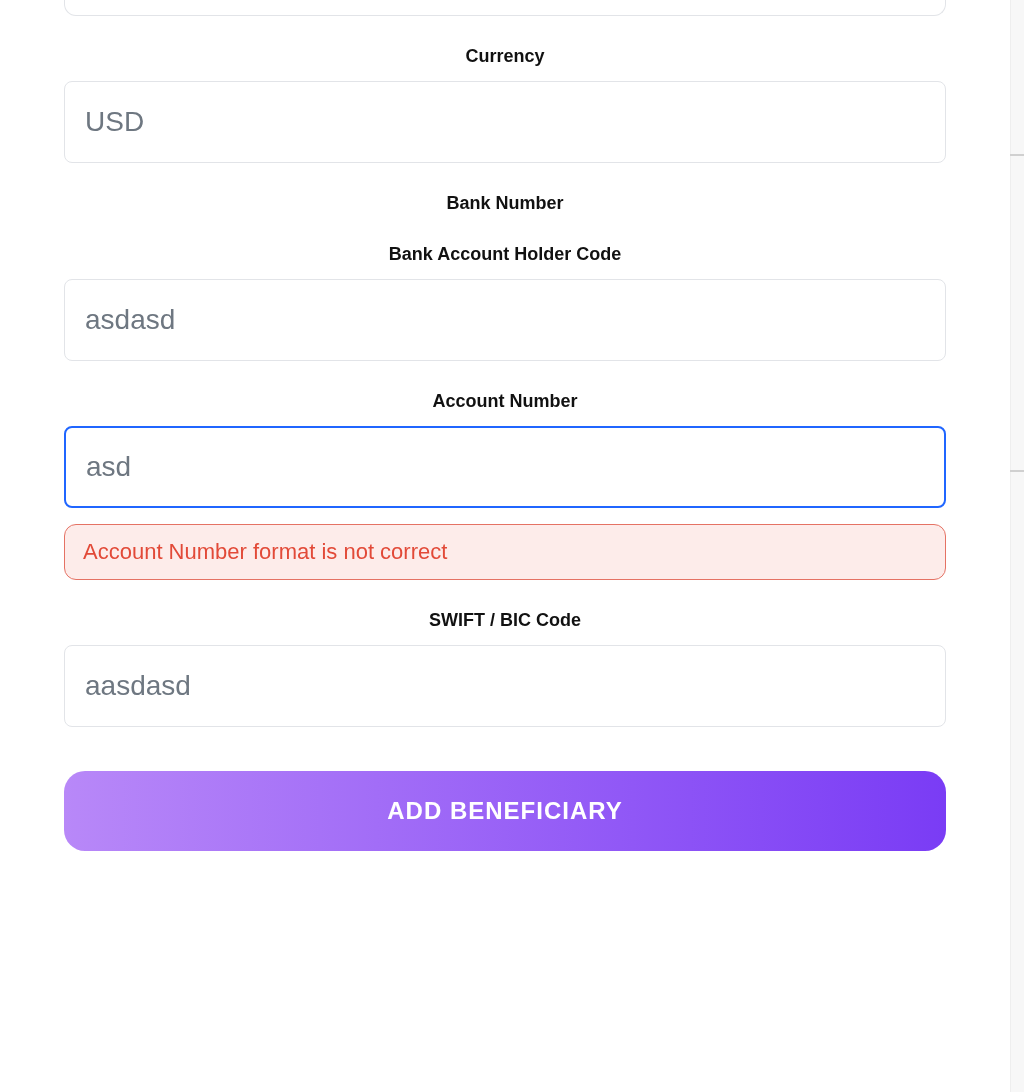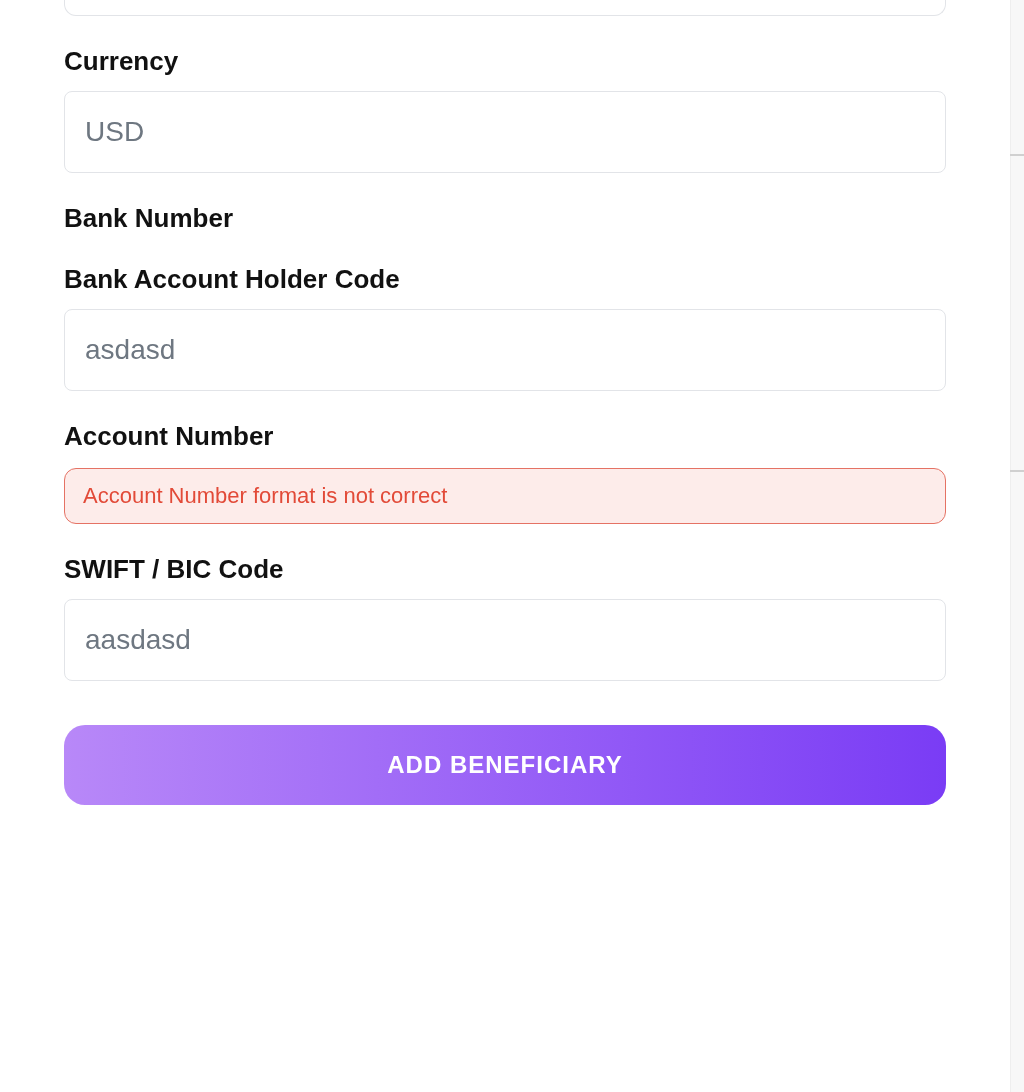--- a/index.html
+++ b/index.html
@@ -50,25 +50,26 @@
       border: 1px solid #e2e4e8;
       border-top: none;
       border-radius: 0 0 12px 12px;
       background: #fff;
       margin-bottom: 30px;
     }
     .field-group {
       margin-bottom: 30px;
     }
     .field-label {
-      font-size: 26px;
+      font-size: 18px;
       font-weight: 700;
       color: #111;
       margin-bottom: 14px;
       display: block;
+      text-align: center;
     }
     .text-input {
       width: 100%;
       height: 82px;
       border: 1px solid #e2e4e8;
       border-radius: 8px;
       background: #fff;
       font-size: 28px;
       color: #6e7781;
       padding: 0 20px;
@@ -123,20 +124,21 @@
       <label class="field-label">Bank Number</label>
     </div>
 
     <div class="field-group">
       <label class="field-label">Bank Account Holder Code</label>
       <input type="text" class="text-input" value="asdasd" style="">
     </div>
 
     <div class="field-group">
       <label class="field-label">Account Number</label>
+      <input type="text" class="text-input focused" value="asd" style="">
       <div class="error-box">Account Number format is not correct</div>
     </div>
 
     <div class="field-group">
       <label class="field-label">SWIFT / BIC Code</label>
       <input type="text" class="text-input" value="aasdasd" style="">
     </div>
 
     <button class="submit-button">ADD BENEFICIARY</button>
 

